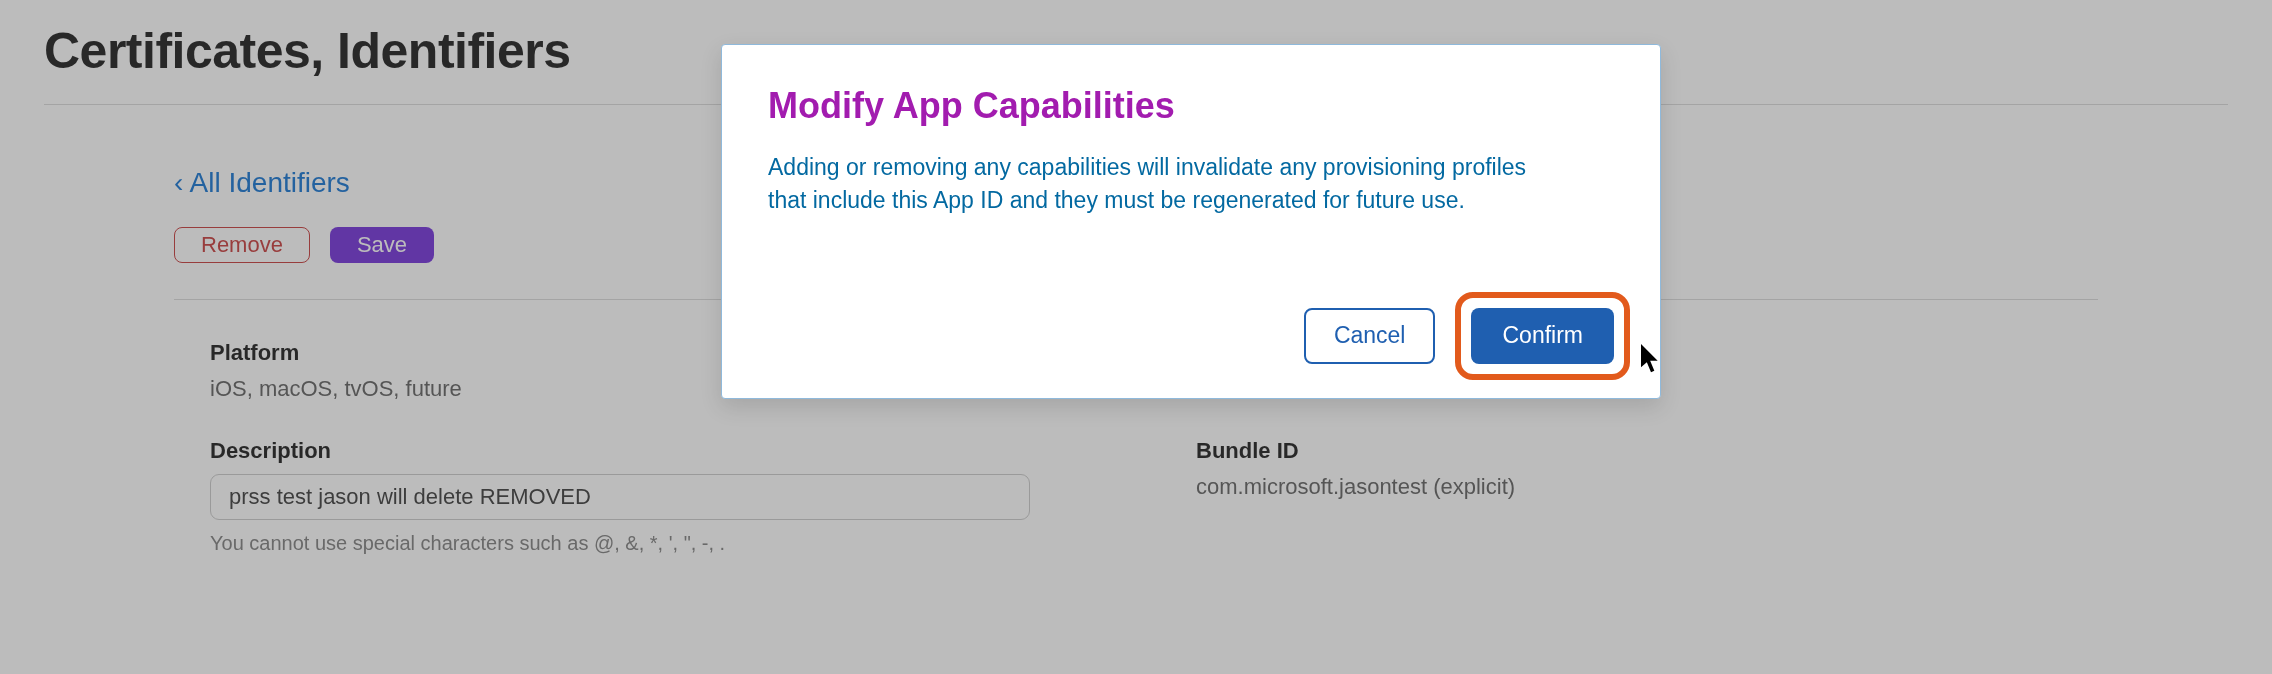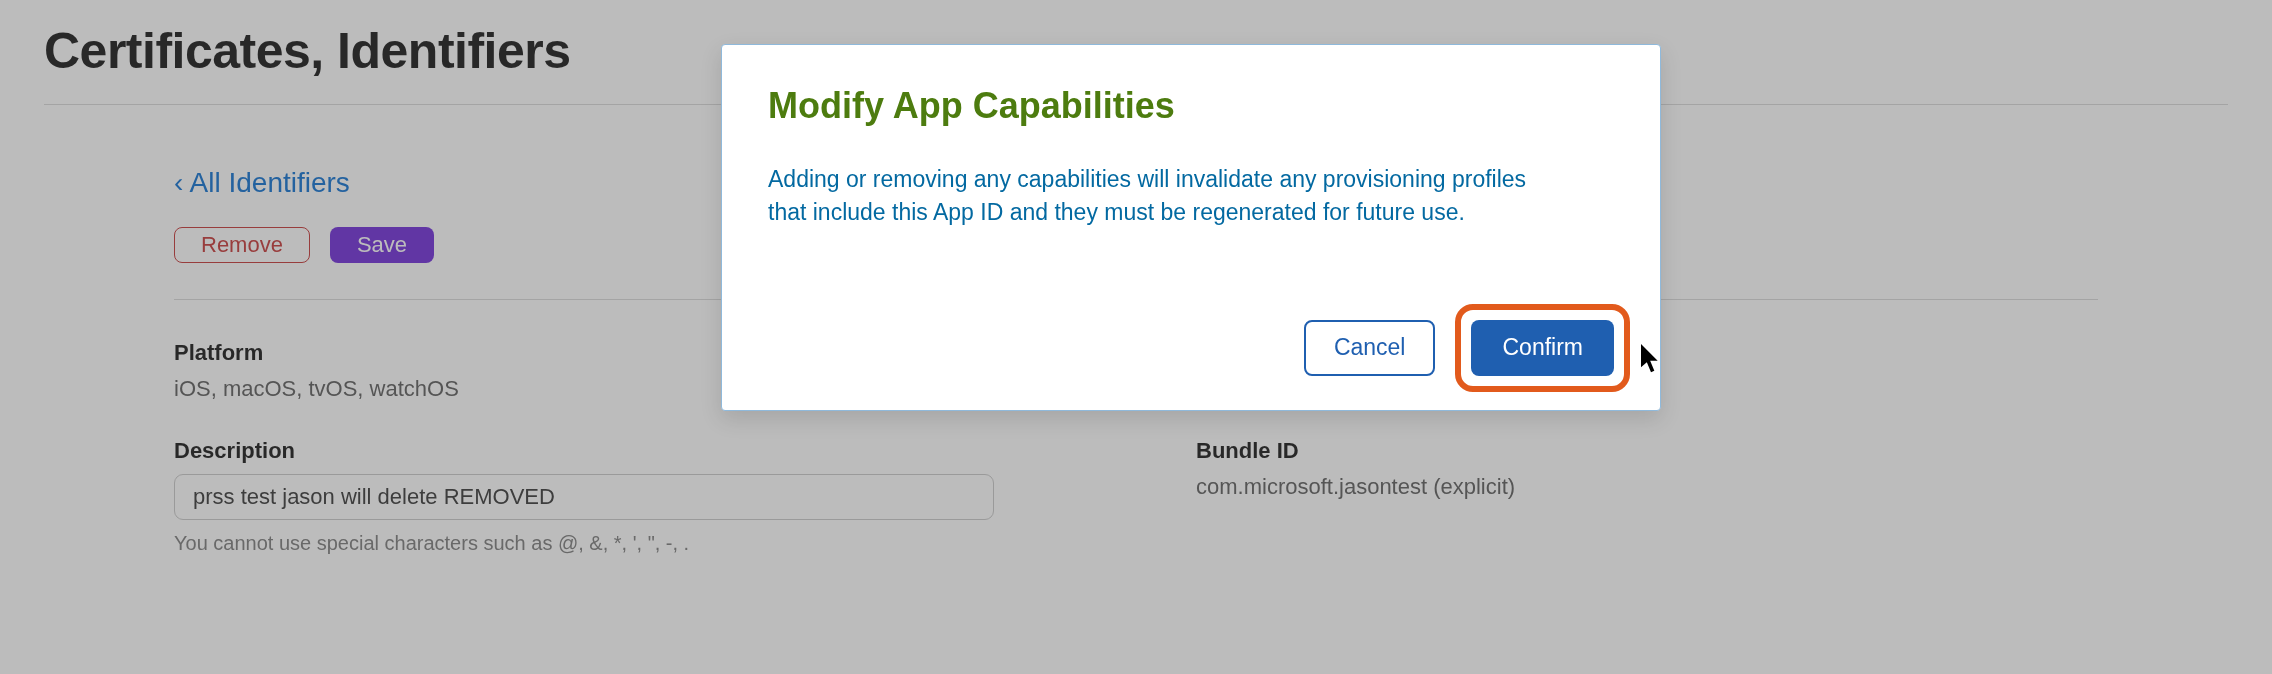--- a/index.html
+++ b/index.html
@@ -95,21 +95,21 @@
       font-size: 22px;
       font-weight: 600;
       color: #111;
       margin-bottom: 10px;
     }
     .field-value {
       font-size: 22px;
       color: #5a5a5a;
       font-weight: 400;
     }
-    .desc-col { grid-column: 1; }
+    .desc-col { grid-column: 1; margin-left: 36px; }
     .bundle-col { grid-column: 2; }
 
     .desc-input {
       width: 820px;
       height: 46px;
       font-size: 22px;
       padding: 8px 18px;
       border: 1px solid #c8c8c8;
       border-radius: 9px;
       color: #333;
@@ -130,22 +130,22 @@
       background: #fff;
       border: 1px solid #8fb9db;
       border-radius: 4px;
       box-shadow: 0 8px 22px rgba(0,0,0,0.12);
       padding: 40px 46px 34px 46px;
       z-index: 20;
     }
     .modal-title {
       font-size: 36px;
       font-weight: 800;
-      color: #4d7c0f;
-      margin-bottom: 36px;
+      color: #a21caf;
+      margin-bottom: 24px;
     }
     .modal-body {
       font-size: 23px;
       line-height: 1.45;
       color: #0369a1;
       max-width: 800px;
     }
     .modal-actions {
       display: flex;
       justify-content: flex-end;
@@ -205,21 +205,21 @@
     <div class="subheader-row">
       <div class="btn-row">
         <button class="btn btn-remove">Remove</button>
         <button class="btn btn-save">Save</button>
       </div>
     </div>
 
     <div class="info-grid">
       <div class="desc-col">
         <div class="field-label">Platform</div>
-        <div class="field-value">iOS, macOS, tvOS, watchOS</div>
+        <div class="field-value">iOS, macOS, tvOS, future</div>
       </div>
       <div></div>
 
       <div class="desc-col" style="margin-top:36px">
         <div class="field-label">Description</div>
         <input class="desc-input" type="text" value="prss test jason will delete REMOVED" style="">
         <div class="hint">You cannot use special characters such as @, &amp;, *, ', ", -, .</div>
       </div>
 
       <div class="bundle-col" style="margin-top:36px">

